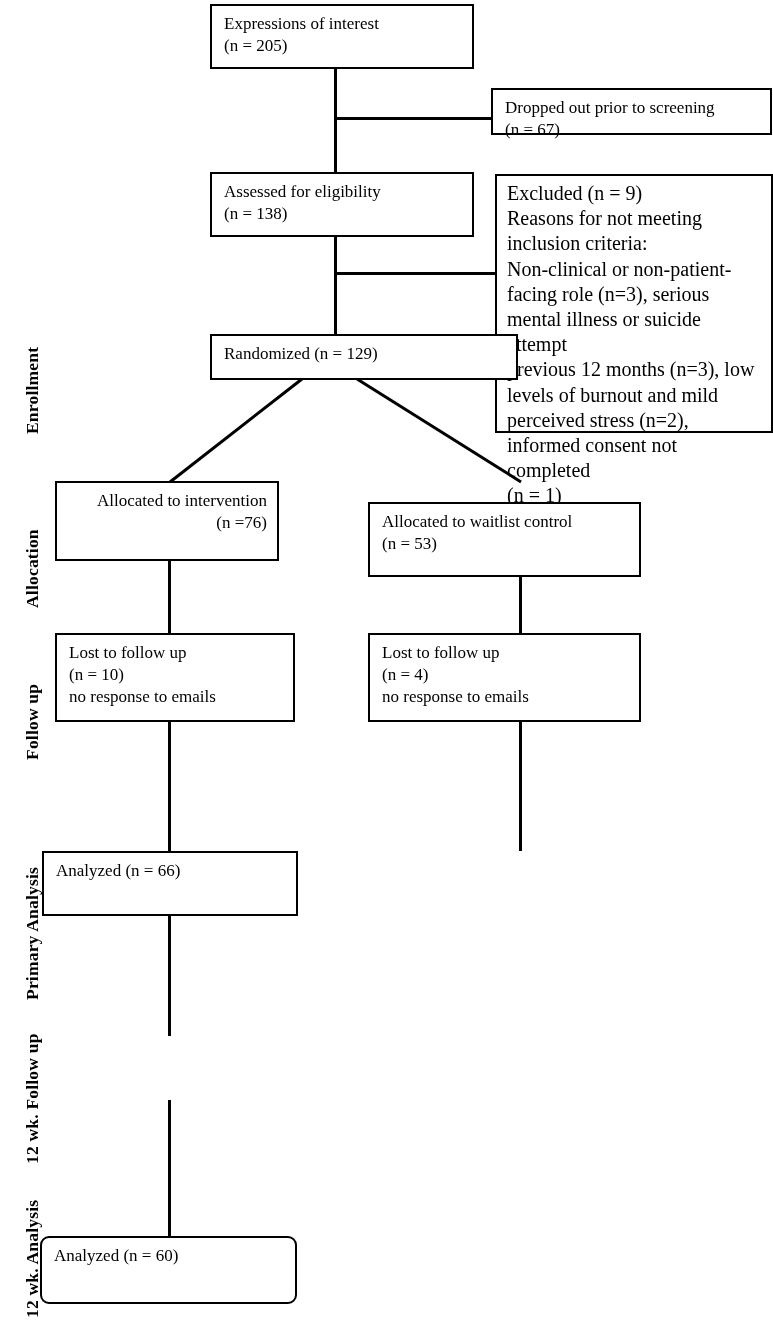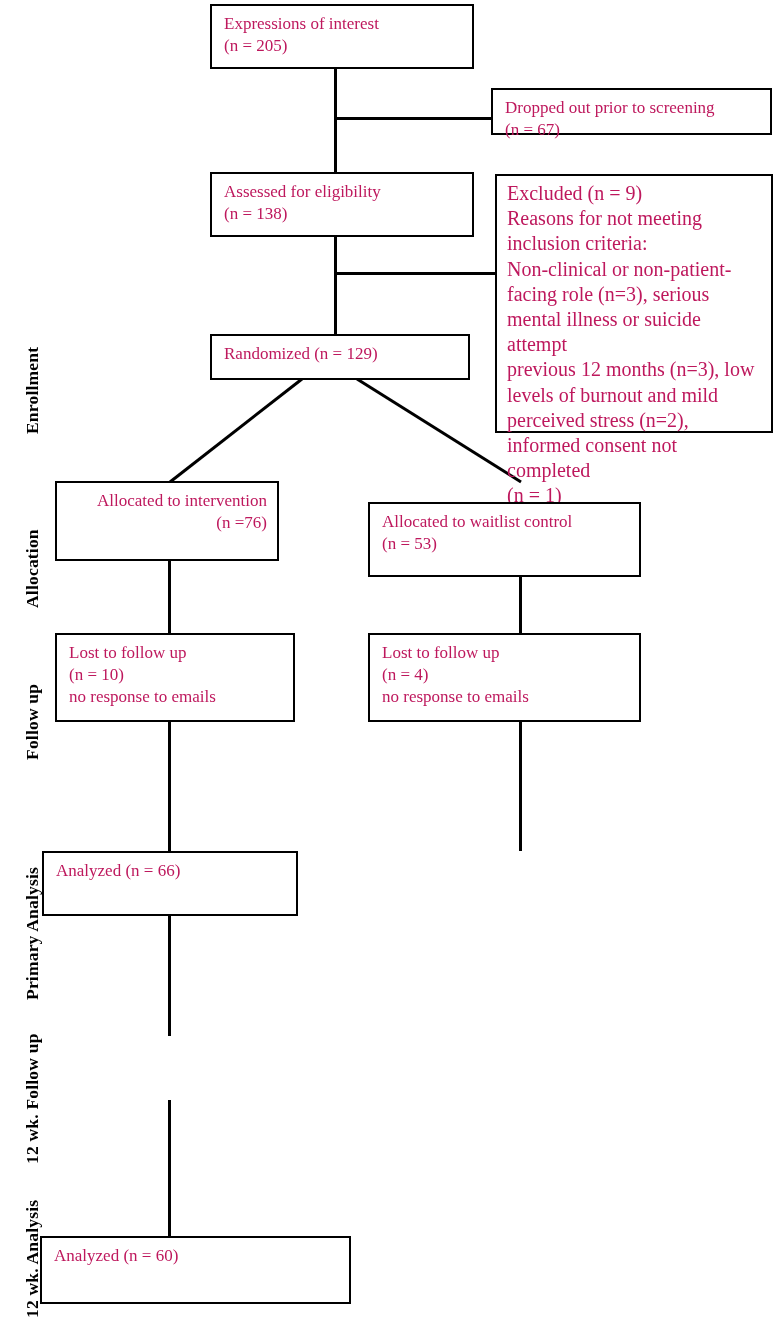--- a/index.html
+++ b/index.html
@@ -16,21 +16,21 @@
     font-family: "Liberation Serif", "DejaVu Serif", serif;
     overflow: hidden;
   }
 
   
   .box {
     position: absolute;
     box-sizing: border-box;
     border: 2.5px solid #000000;
     background: #ffffff;
-    color: #be185d;
+    color: #000000;
     font-size: 17px;
     line-height: 1.30;
     padding: 7px 10px 6px 12px;
     white-space: pre-line;
     z-index: 3;
   }
   .box.dense {
     font-size: 20px;
     line-height: 1.26;
     padding: 5px 8px 4px 10px;
@@ -125,35 +125,35 @@
 inclusion criteria:
 Non-clinical or non-patient-
 facing role (n=3), serious
 mental illness or suicide attempt
 previous 12 months (n=3), low
 levels of burnout and mild
 perceived stress (n=2),
 informed consent not completed
 (n = 1)</div>
 
-  <div class="box" style="left:210px; top:334px; width:260px; height:46px;">Randomized (n = 129)</div>
+  <div class="box" style="left:210px; top:334px; width:308px; height:46px;">Randomized (n = 129)</div>
 
   <div class="box" style="left:55px; top:481px; width:224px; height:80px;text-align:right;">Allocated to intervention
 (n =76)</div>
 
   <div class="box" style="left:368px; top:502px; width:273px; height:75px;">Allocated to waitlist control
 (n = 53)</div>
 
   <div class="box" style="left:55px; top:633px; width:240px; height:89px;">Lost to follow up
 (n = 10)
 no response to emails</div>
 
   <div class="box" style="left:368px; top:633px; width:273px; height:89px;">Lost to follow up
 (n = 4)
 no response to emails</div>
 
   <div class="box" style="left:42px; top:851px; width:256px; height:65px;">Analyzed (n = 66)</div>
 
 
 
-  <div class="box" style="left:40px; top:1236px; width:311px; height:68px;">Analyzed (n = 60)</div>
+  <div class="box" style="left:40px; top:1236px; width:257px; height:68px;border-radius:9px;">Analyzed (n = 60)</div>
 
 </div>
 
 </body></html>

